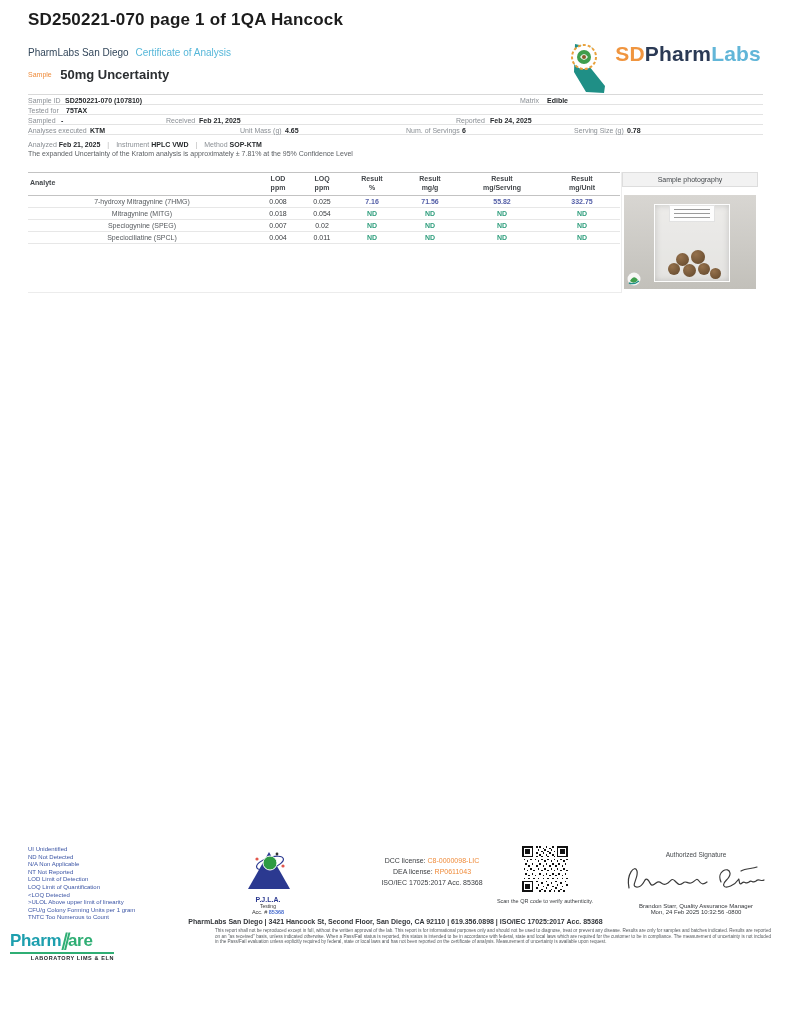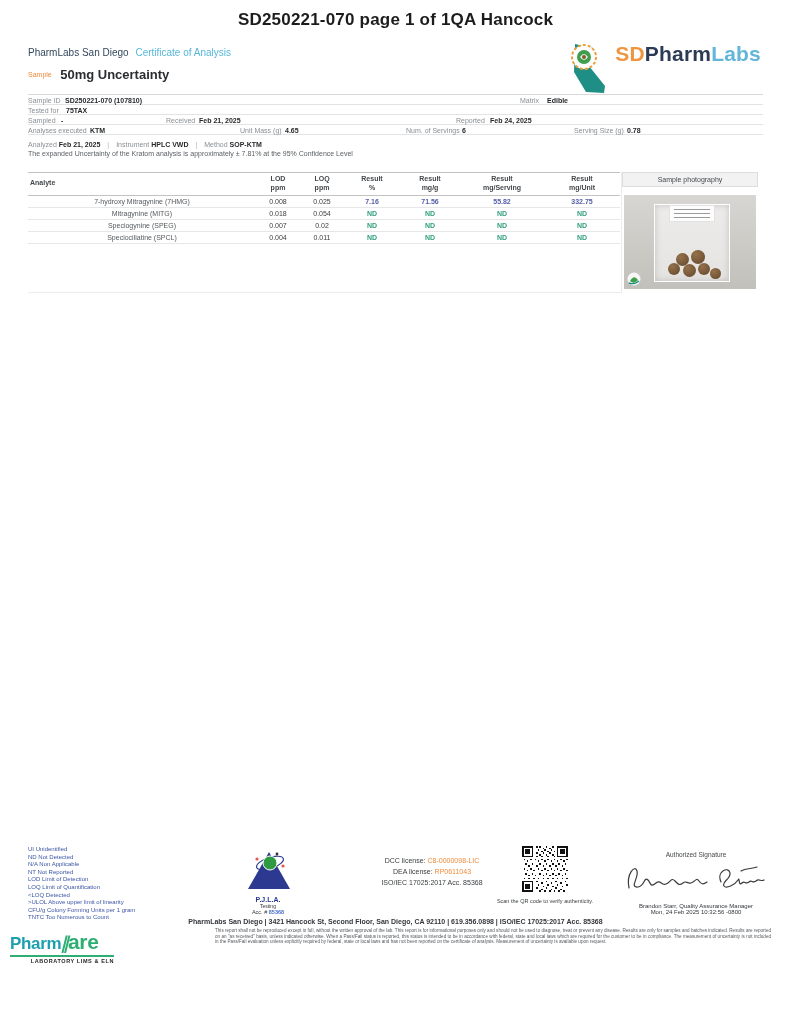--- a/index.html
+++ b/index.html
@@ -1,21 +1,21 @@
 <!DOCTYPE html>
 <html><head>
 <meta charset="utf-8">
 <style>
   * { margin:0; padding:0; box-sizing:border-box; }
   html,body { background:#fff; }
   body { font-family:"Liberation Sans", sans-serif; color:#26292c; }
   .page { position:relative; width:791px; height:1024px; background:#fff; overflow:hidden; }
 
   
-  .doc-header { position:absolute; top:10px; left:28px; right:28px; display:flex; justify-content:center; }
+  .doc-header { position:absolute; top:10px; left:28px; right:28px; display:flex; justify-content:flex-start; }
   .doc-title, .qa-label { font-size:17px; font-weight:bold; color:#1c1c1c; letter-spacing:.2px; }
   .lab-line { position:absolute; top:47px; left:28px; font-size:10px; }
   .lab-name { font-weight:normal; color:#33475b; }
   .coa-label { color:#56b7d9; margin-left:4px; }
   .sample-line { position:absolute; top:65px; left:28px; }
   .sample-tag { font-size:7px; color:#ef8b3a; margin-right:4px; vertical-align:2px; }
   .sample-name { font-size:13px; font-weight:bold; color:#2b2e31; }
 
   .brand-logo { position:absolute; top:42px; right:30px; display:flex; }
   .brand-logo svg { margin-right:4px; }
@@ -80,21 +80,21 @@
   .sig-name { font-size:6px; color:#33363a; margin-top:1px; }
   .sig-time { font-size:6px; color:#33363a; }
 
   .address-line { position:absolute; top:918px; left:0; right:0; text-align:center; font-size:7px; font-weight:bold; color:#33363a; }
   .disclaimer { position:absolute; top:928px; left:215px; width:556px; font-size:4.6px; line-height:5.6px; color:#55595d; text-align:justify; }
 
   .pharmware { position:absolute; top:930px; left:10px; width:120px; }
   .pw-row { display:flex; align-items:baseline; border-bottom:2px solid #2fae74; padding-bottom:1px; width:104px; }
   .pw-main { font-size:17px; font-weight:bold; color:#1d9fae; letter-spacing:-.3px; }
   .pw-slash { font-size:17px; font-weight:bold; color:#2fae74; font-style:italic; margin:0 -1px; }
-  .pw-tail { font-size:21px; font-weight:bold; color:#2fae74; letter-spacing:-.3px; }
+  .pw-tail { font-size:17px; font-weight:bold; color:#2fae74; letter-spacing:-.3px; }
   .pw-sub { font-size:5.5px; font-weight:bold; color:#23262a; letter-spacing:.6px; text-align:right; width:104px; margin-top:1px; }
 </style>
 </head>
 <body>
 
 <div class="page">
 
   <div class="doc-header">
     <div class="doc-title">SD250221-070 page 1 of 1</div>
     <div class="qa-label">QA Hancock</div>

